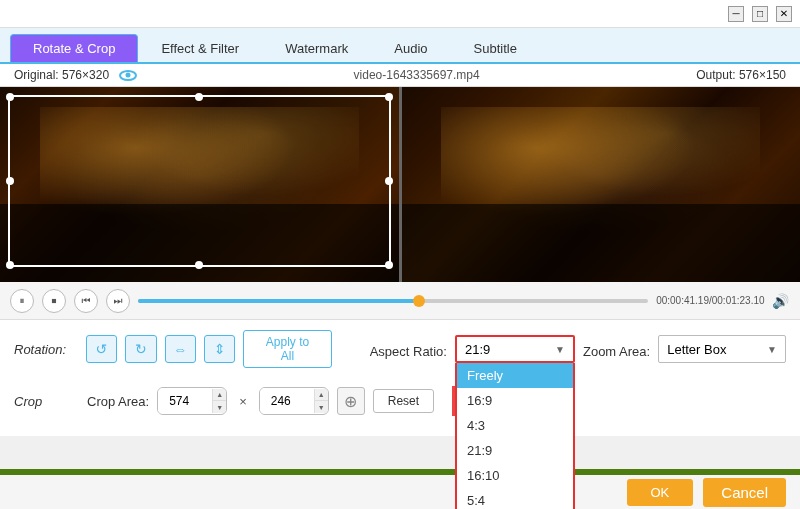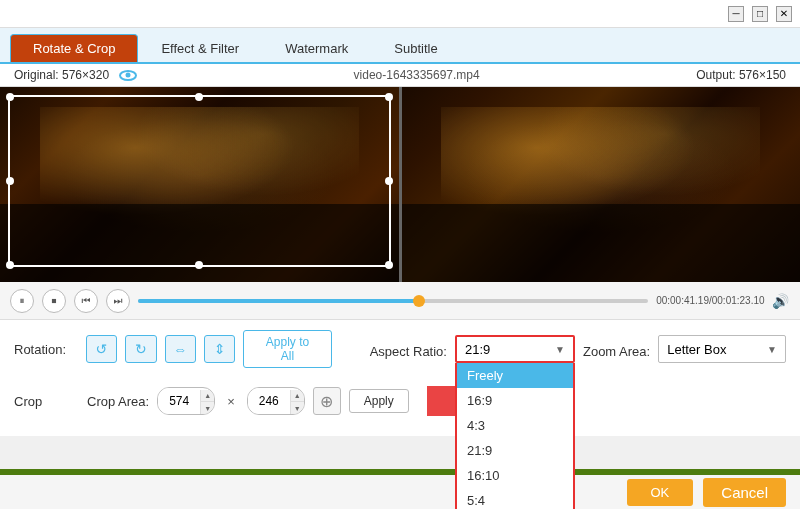--- a/index.html
+++ b/index.html
@@ -51,21 +51,21 @@
     .tab {
       padding: 6px 22px;
       cursor: pointer;
       font-size: 13px;
       color: #333;
       border: 1px solid transparent;
       border-bottom: none;
       border-radius: 4px 4px 0 0;
     }
     .tab.active {
-      background: #c2410c;
+      background: #8b5cf6;
       color: #fff;
       border-color: #4ab8e8;
       margin-top: 11px;
     }
 
     
     .info-bar {
       background: #fff;
       display: flex;
       align-items: center;
@@ -230,20 +230,21 @@
     .volume-icon {
       font-size: 14px;
       color: #666;
       cursor: pointer;
     }
     .control-label {
       width: 65px;
       font-size: 13px;
       color: #333;
       font-weight: 500;
+      font-style: italic;
     }
     .rotate-btn {
       width: 32px;
       height: 28px;
       border: 1px solid #4ab8e8;
       background: #e8f4fb;
       cursor: pointer;
       border-radius: 3px;
       display: flex;
       align-items: center;
@@ -384,24 +385,25 @@
       color: #fff;
       border: none;
       padding: 6px 18px;
       border-radius: 3px;
       cursor: pointer;
       font-size: 15px;
     }
 
     .input-with-spin {
       display: flex;
-      align-items: flex-end;
+      align-items: center;
       border: 1px solid #bbb;
-      border-radius: 12px;
+      border-radius: 6px;
       overflow: hidden;
+      gap: 12px;
     }
     .spin-input {
       width: 42px;
       height: 26px;
       border: none;
       text-align: center;
       font-size: 12px;
       outline: none;
     }
     .spin-controls {
@@ -456,20 +458,21 @@
     <div class="title-bar-btn">─</div>
     <div class="title-bar-btn">□</div>
     <div class="title-bar-btn">✕</div>
   </div>
 </div>
 
 <div class="tabs-bar">
   <div class="tab active">Rotate &amp; Crop</div>
   <div class="tab">Effect &amp; Filter</div>
   <div class="tab">Watermark</div>
+  <div class="tab">Audio</div>
   <div class="tab">Subtitle</div>
 </div>
 
 <div class="info-bar">
   <div style="display:flex;align-items:center;gap:4px;">
     <span>Original: 576×320</span>
     <div class="eye-icon"></div>
   </div>
   <span class="center">video-1643335697.mp4</span>
   <span>Output: 576×150</span>
@@ -559,21 +562,21 @@
     </div>
     <span class="x-label">×</span>
     <div class="input-with-spin">
       <input class="spin-input" type="text" value="246" style="">
       <div class="spin-controls">
         <button class="spin-up">▲</button>
         <button class="spin-down">▼</button>
       </div>
     </div>
     <button class="crosshair-btn">⊕</button>
-    <button class="reset-btn">Apply</button>
+    <button class="reset-btn">Reset</button>
 
     <div style="margin-left: 10px; display:flex; align-items:center;">
       <svg width="90" height="50" viewBox="0 0 90 50">
         <polygon points="0,10 55,10 55,0 90,25 55,50 55,40 0,40" fill="#e83030" opacity="0.9"></polygon>
       </svg>
     </div>
   </div>
 </div>
 
 <div class="bottom-bar">

